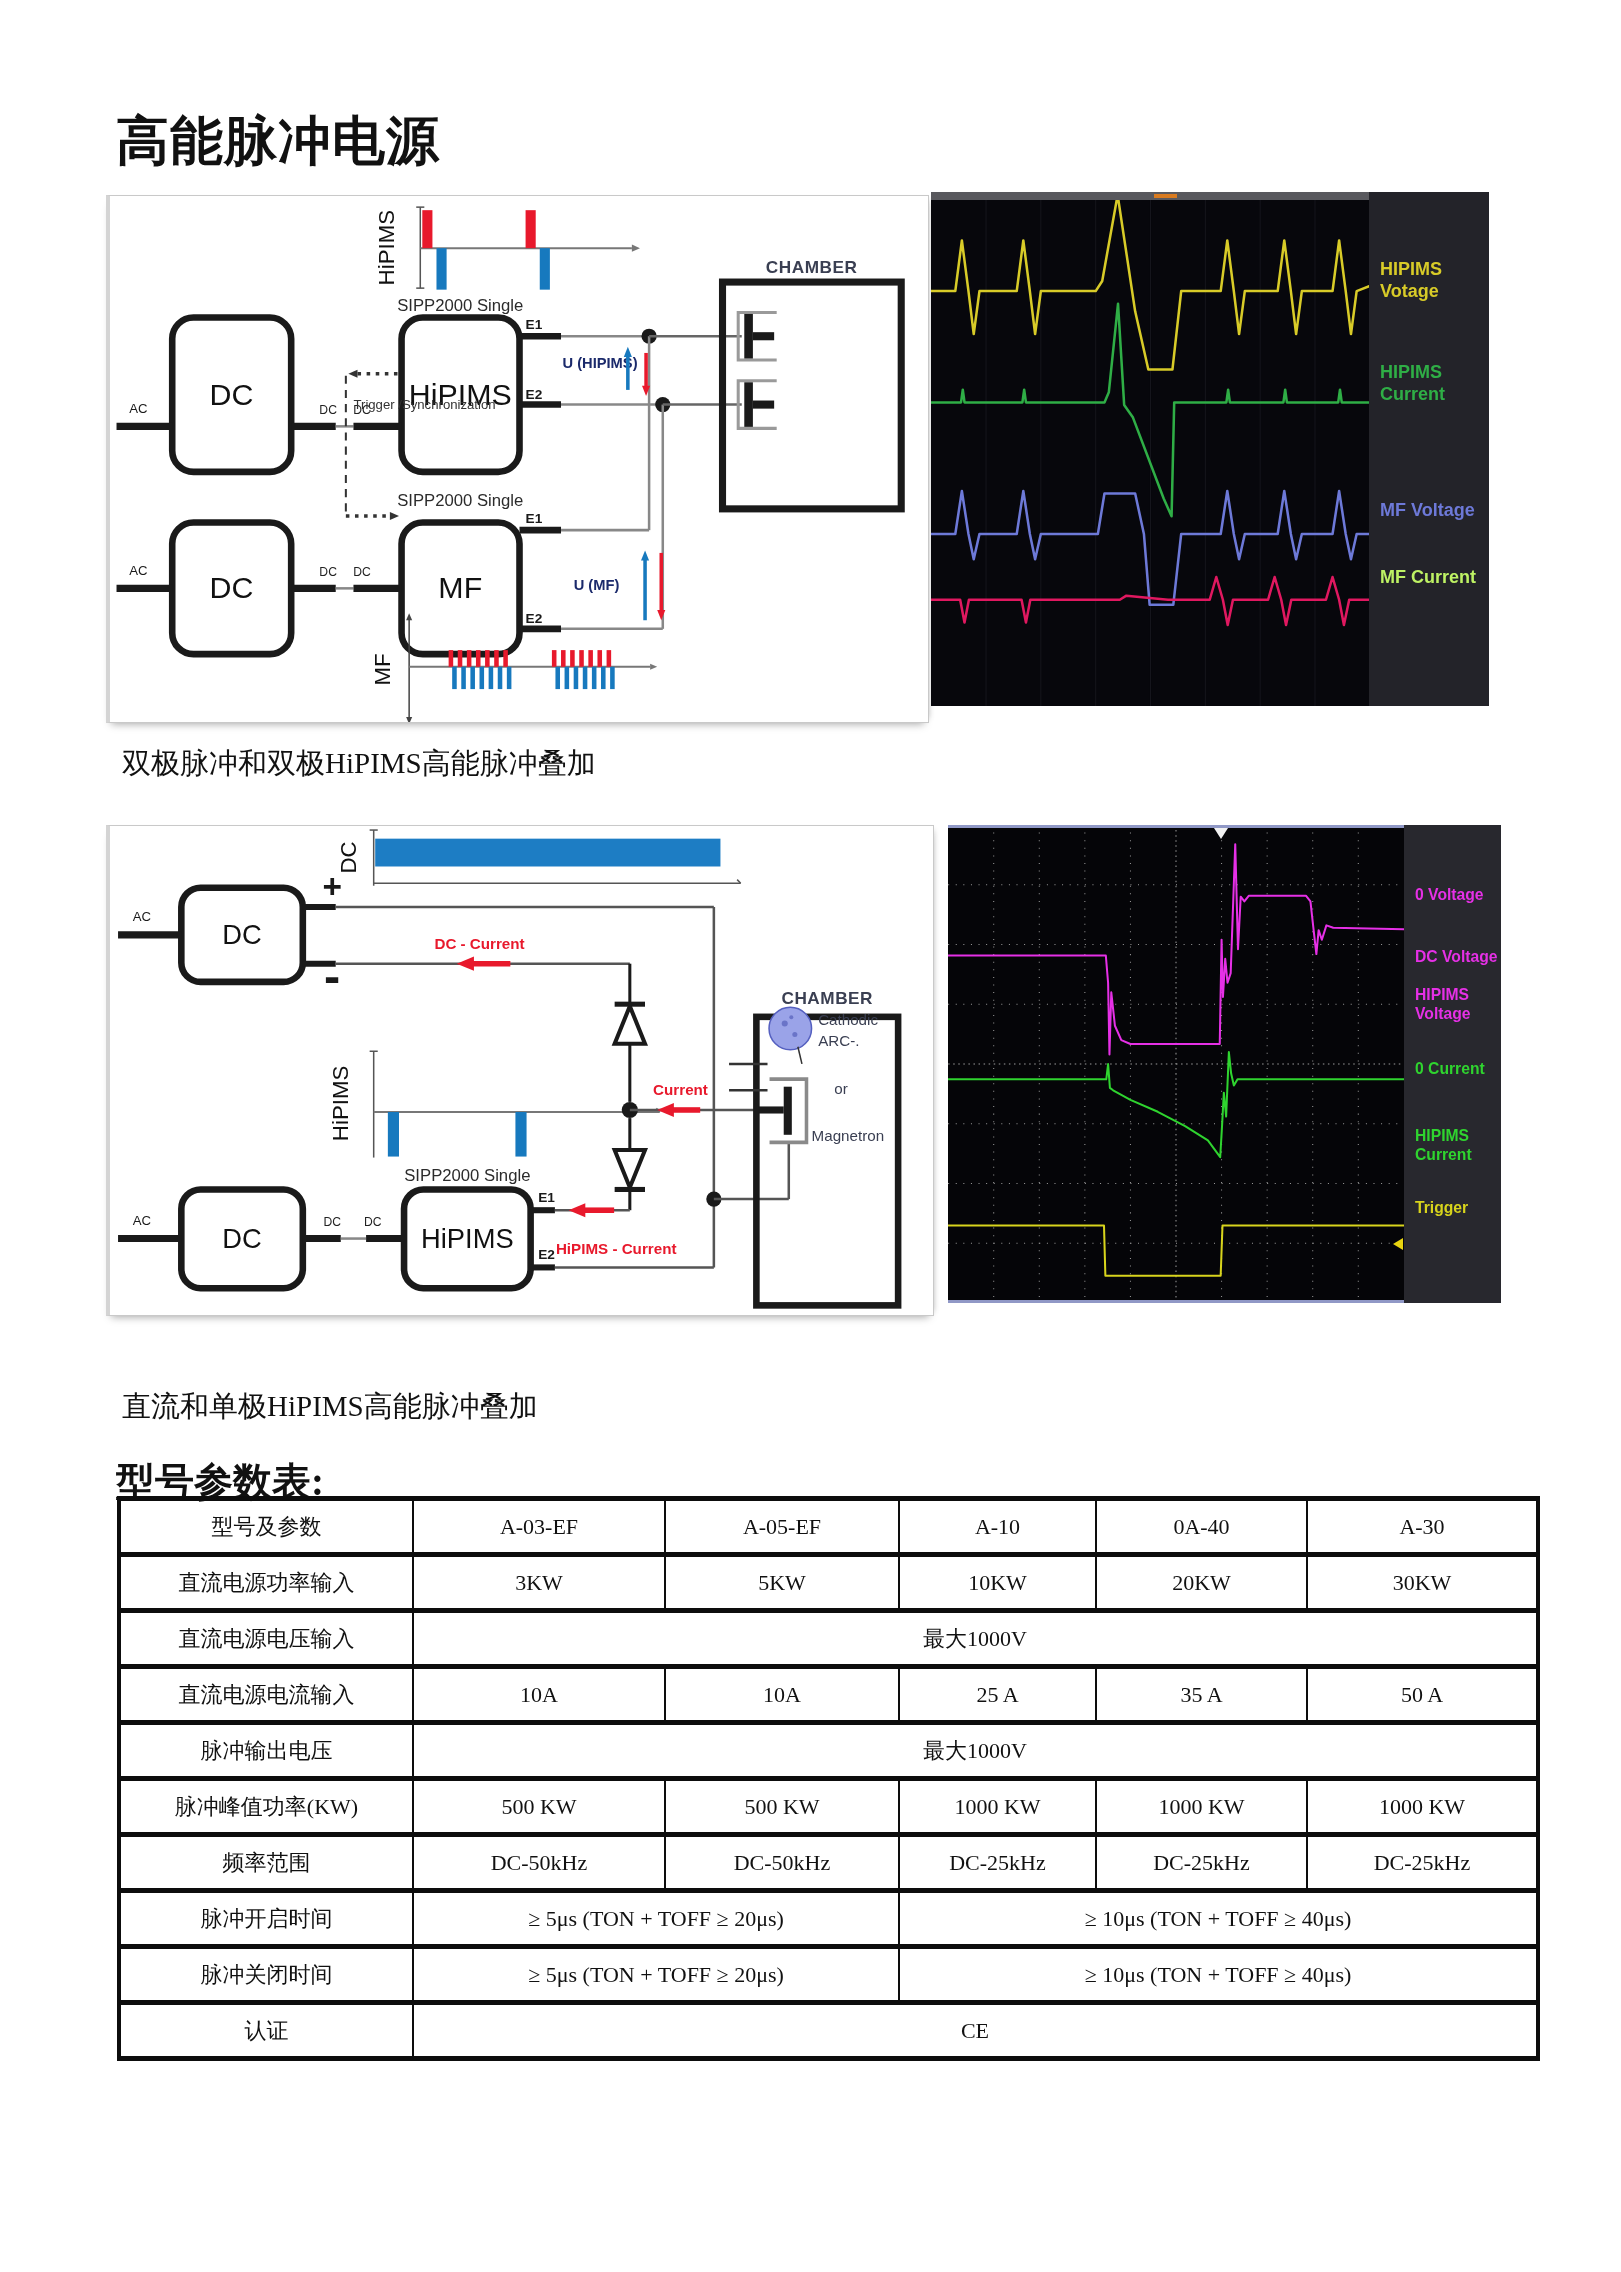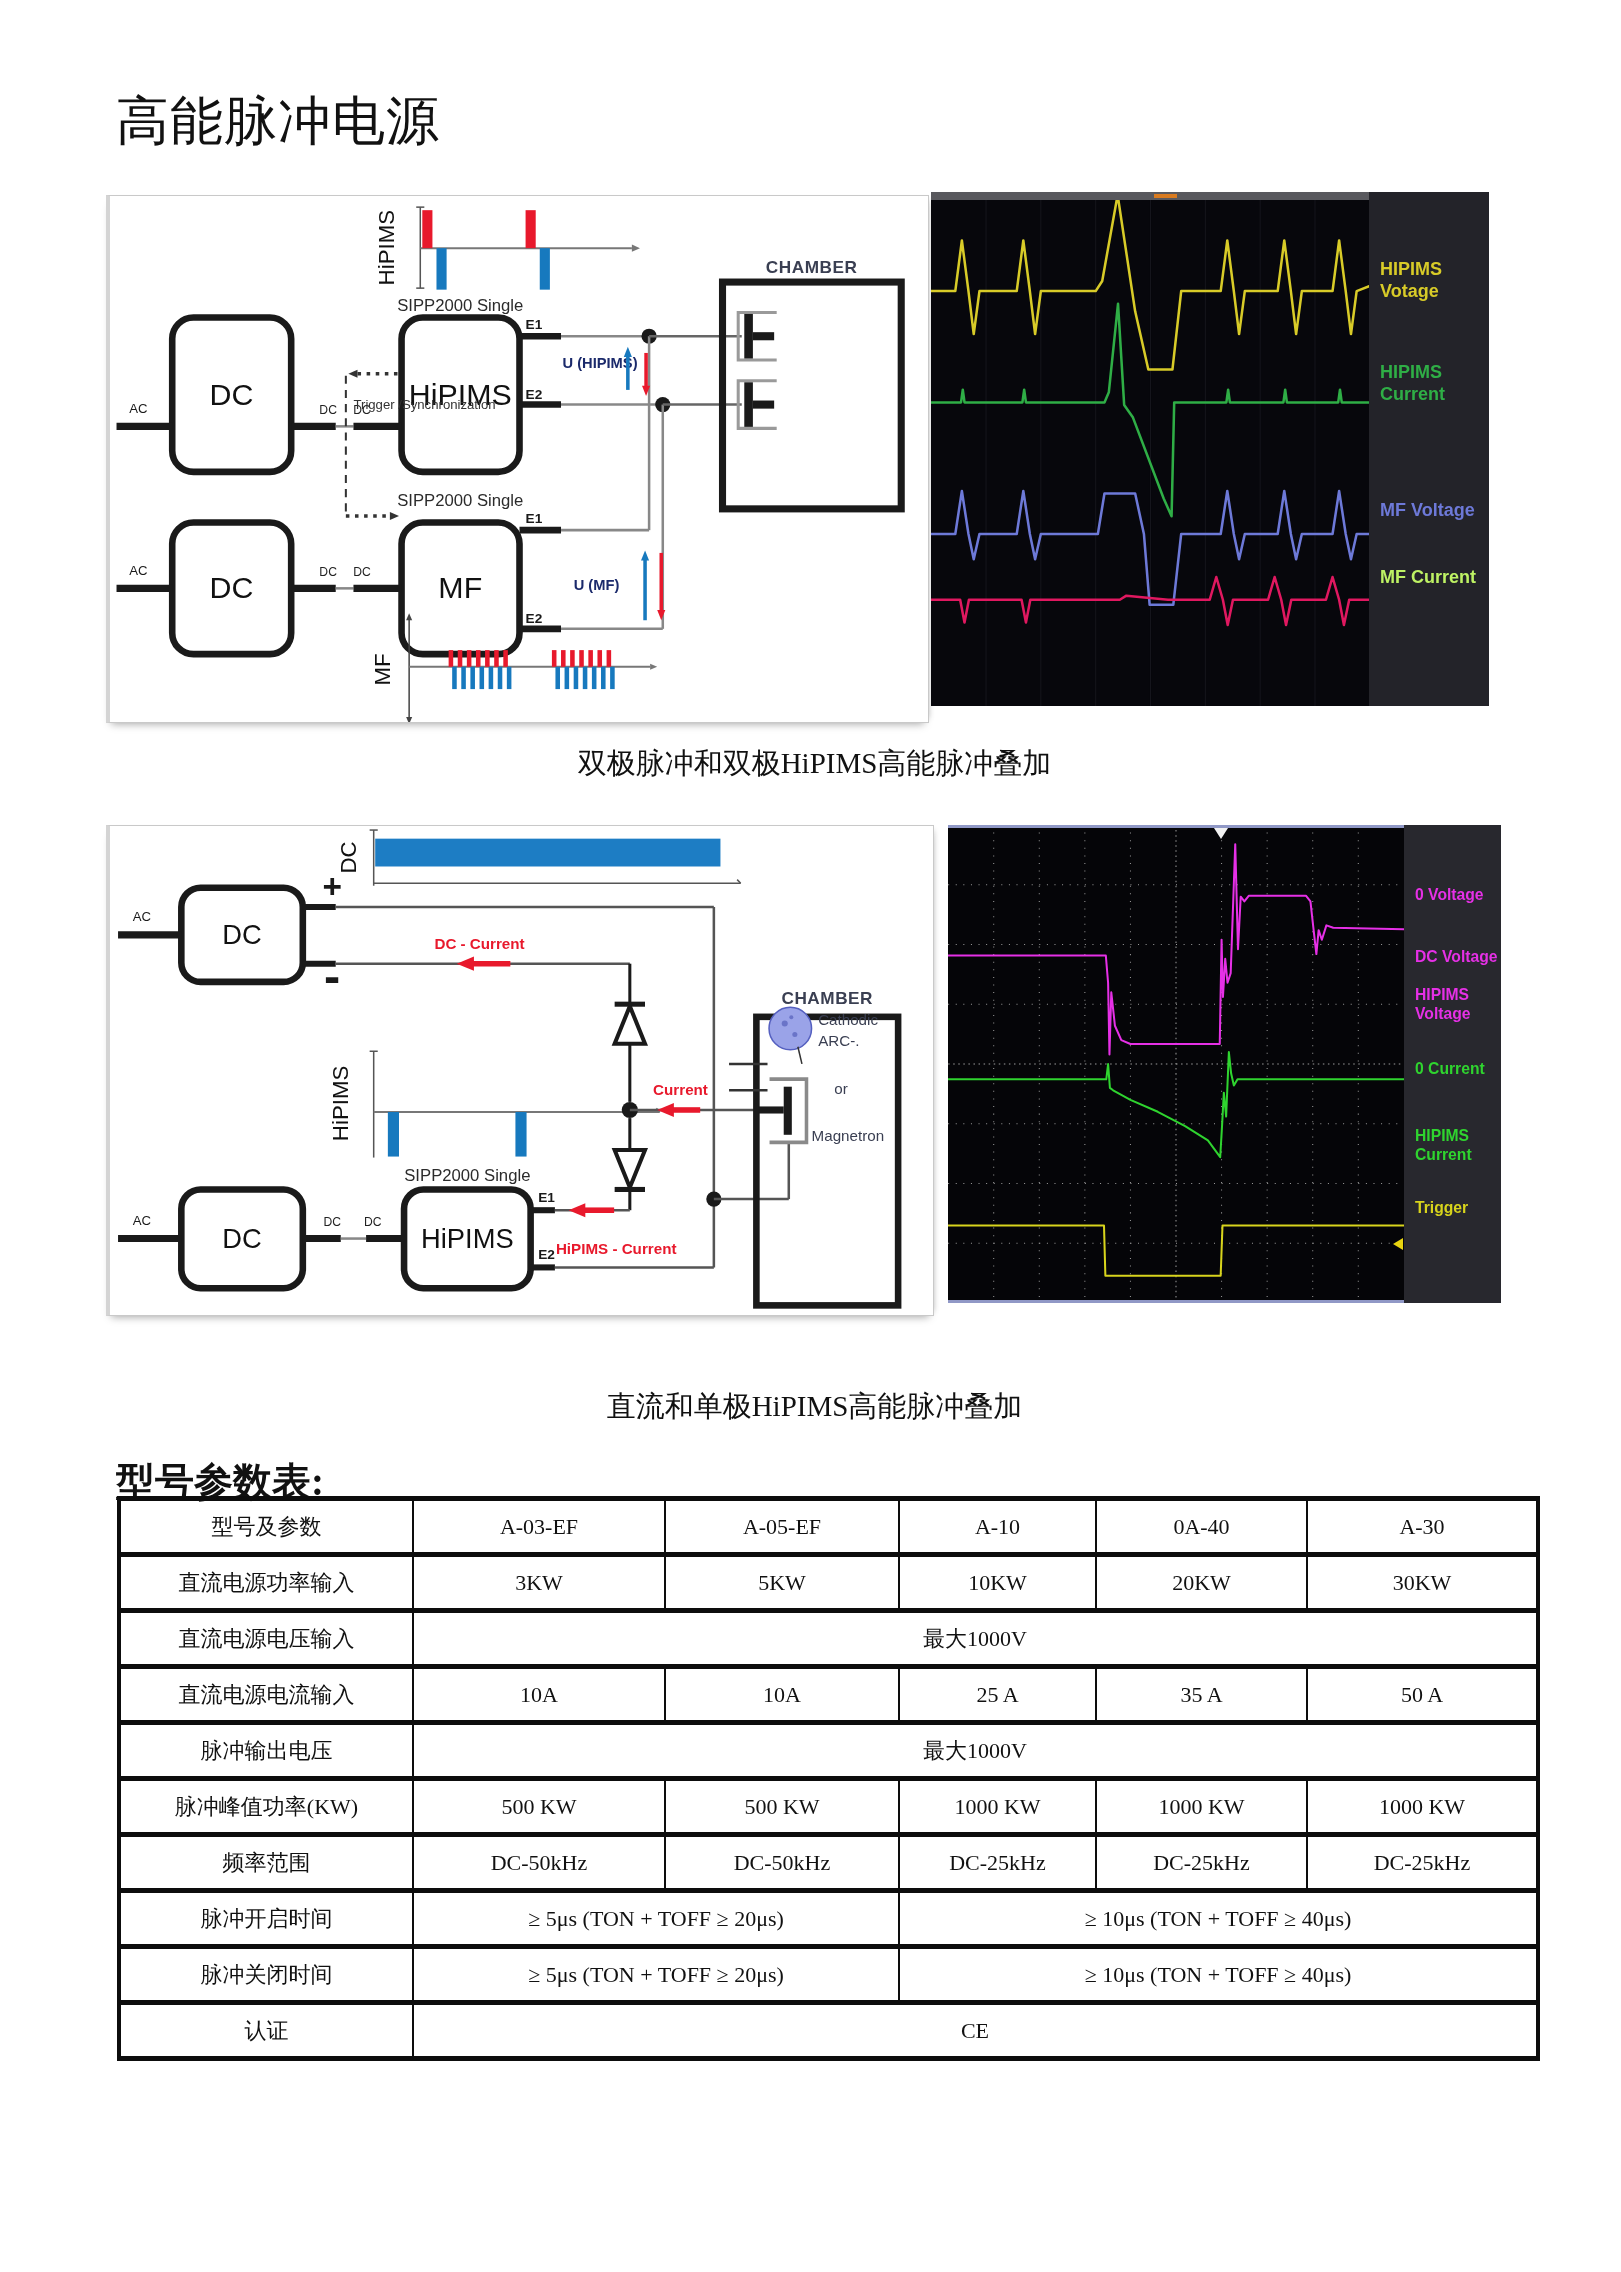--- a/index.html
+++ b/index.html
@@ -1,22 +1,22 @@
 <!DOCTYPE html>
 <html style="font-size:8px"><head>
 <meta charset="utf-8">
 <style>
   html,body{margin:0;padding:0;background:#ffffff;}
   #page{position:relative;width:1621px;height:2273px;background:#fff;overflow:hidden;
         font-family:"Liberation Serif",serif;color:#111;}
   .abs{position:absolute;}
-  #page-title{font-size:53px;font-weight:400;letter-spacing:1px;}
+  #page-title{font-size:53px;font-weight:700;letter-spacing:1px;margin-top:20px;}
   .panel{background:#fff;border:1.5px solid #c9c9c9;border-left:4px solid #d4d4d4;
          box-shadow:0 6px 8px -5px rgba(0,0,0,.35),5px 0 6px -5px rgba(0,0,0,.2);}
-  .caption{font-size:29px;text-align:center;width:1409px;left:110px;}
+  .caption{font-size:29px;text-align:left;width:1409px;left:122px;}
   .sec-heading{font-size:39px;font-weight:700;}
   
   .scope{overflow:hidden;}
   .scope-plot{position:absolute;top:0;left:0;background:#07070c;}
   .scope-side{position:absolute;top:0;right:0;height:100%;}
   .scope-label{position:absolute;left:11px;font-family:"Liberation Sans",sans-serif;
                font-weight:700;line-height:1.22;white-space:nowrap;}
   #scope1 .scope-label{font-size:18px;}
   #scope2 .scope-label{font-size:15.7px;}
   .topbar{position:absolute;left:0;top:0;width:100%;height:7.6px;background:#59595e;}

